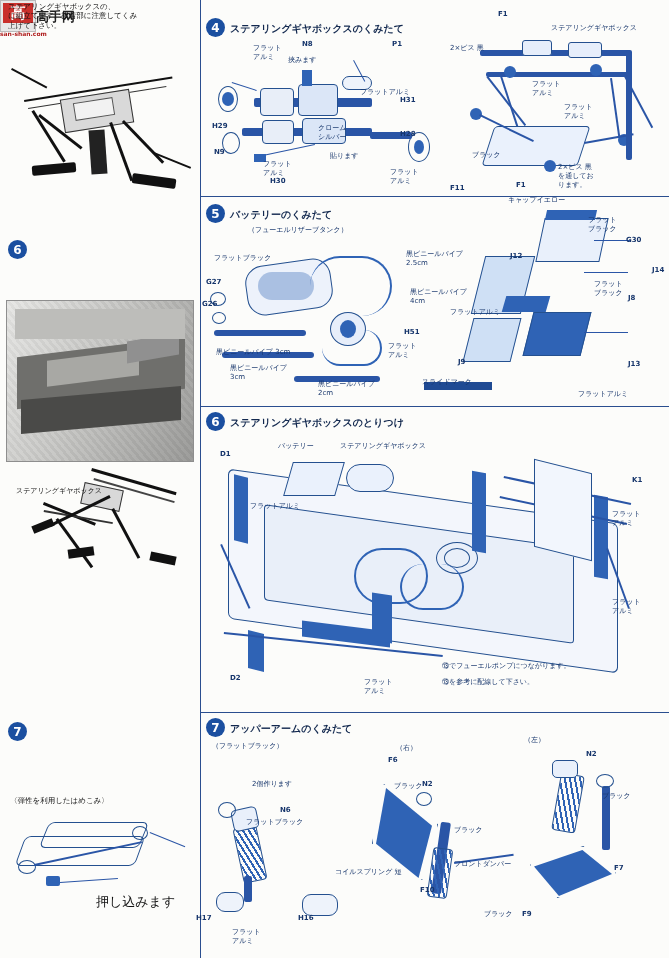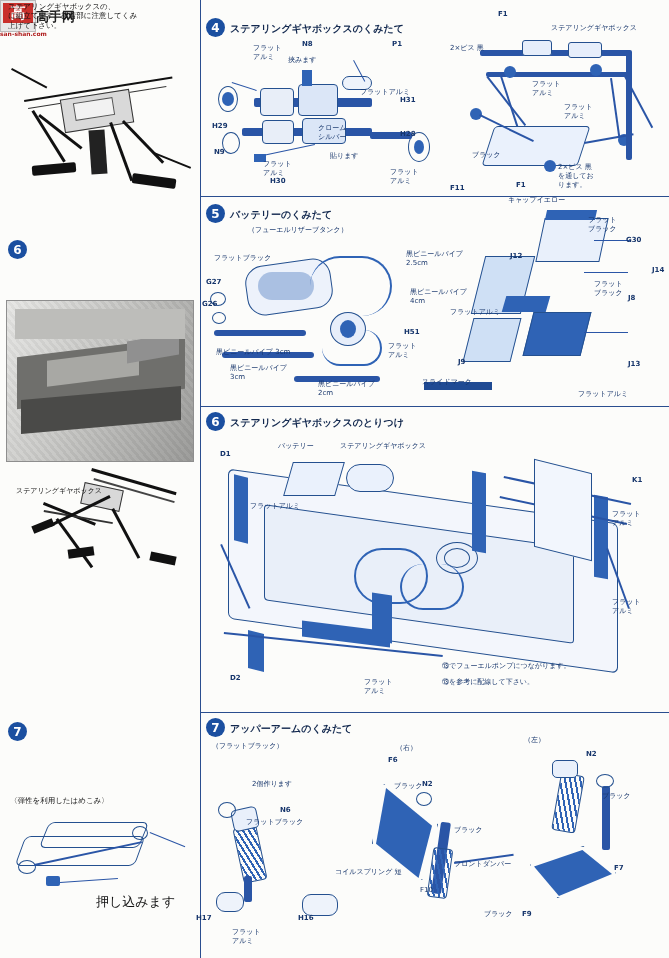--- a/index.html
+++ b/index.html
@@ -353,21 +353,21 @@
     <div class="lbl" style="left:422px;top:780px;font-weight:bold;">N2</div>
     <div class="lbl" style="left:586px;top:750px;font-weight:bold;">N2</div>
     <div class="lbl" style="left:280px;top:806px;font-weight:bold;">N6</div>
     <div class="lbl" style="left:246px;top:818px;">フラットブラック</div>
     <div class="lbl" style="left:394px;top:782px;">ブラック</div>
     <div class="lbl" style="left:602px;top:792px;">ブラック</div>
     <div class="lbl" style="left:454px;top:826px;">ブラック</div>
     <div class="lbl" style="left:614px;top:864px;font-weight:bold;">F7</div>
     <div class="lbl" style="left:304px;top:868px;margin-left:31px;">コイルスプリング 短</div>
     <div class="lbl" style="left:454px;top:860px;">フロントダンパー</div>
-    <div class="lbl" style="left:390px;top:886px;font-weight:normal;padding-left:30px;">F10</div>
+    <div class="lbl" style="left:390px;top:886px;font-weight:bold;padding-left:30px;">F10</div>
     <div class="lbl" style="left:196px;top:914px;font-weight:bold;">H17</div>
     <div class="lbl" style="left:298px;top:914px;font-weight:bold;">H16</div>
     <div class="lbl" style="left:522px;top:910px;font-weight:bold;">F9</div>
     <div class="lbl" style="left:484px;top:910px;">ブラック</div>
     <div class="lbl" style="left:232px;top:928px;">フラット
 アルミ</div>
   </div>
 
 </div>
 

